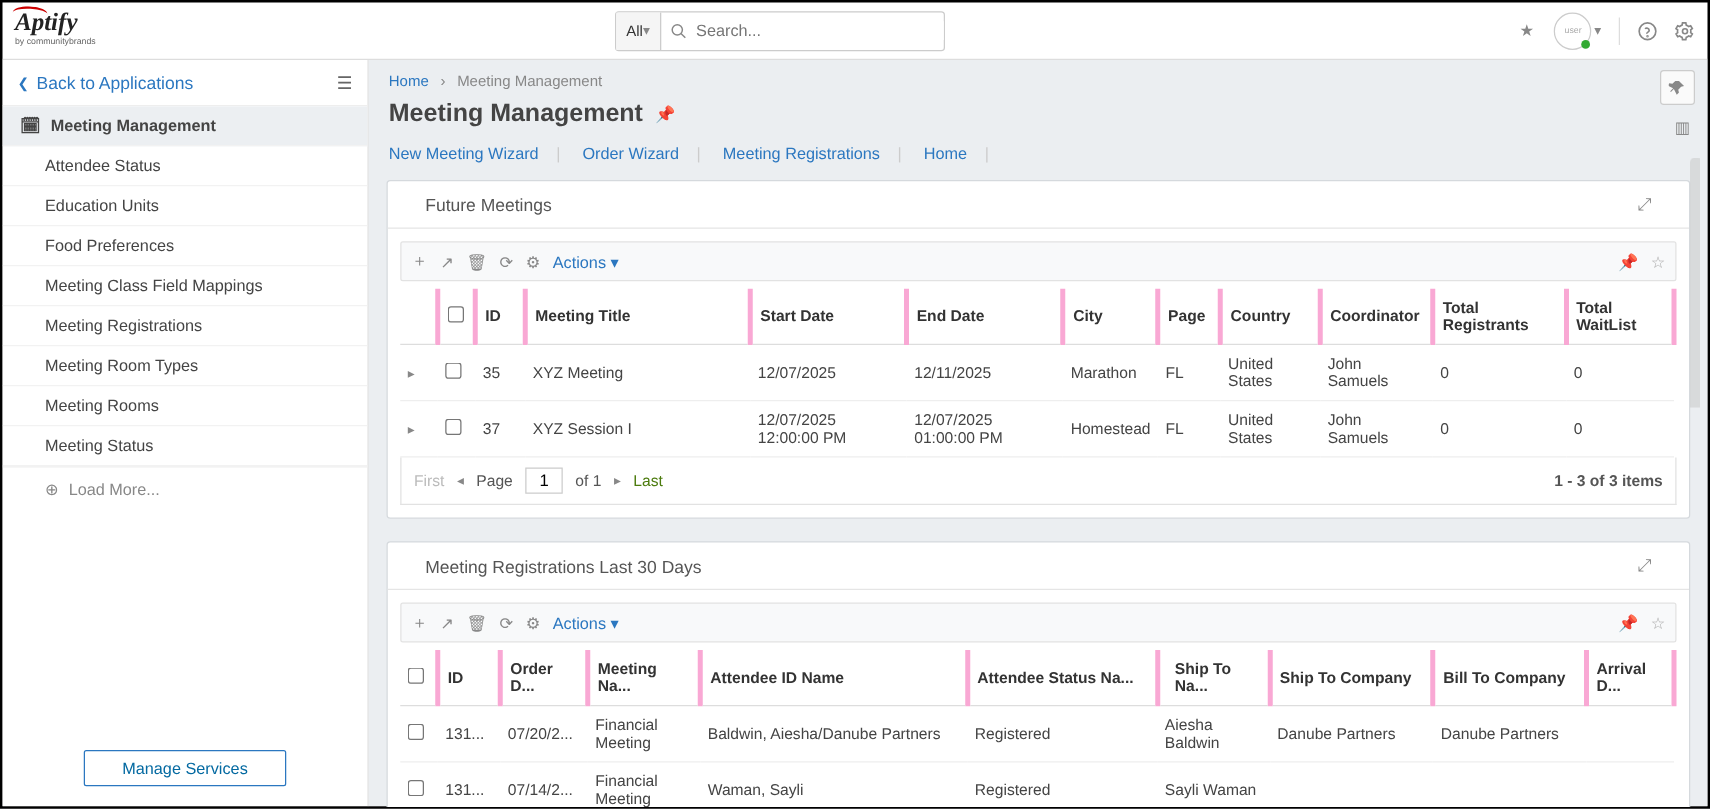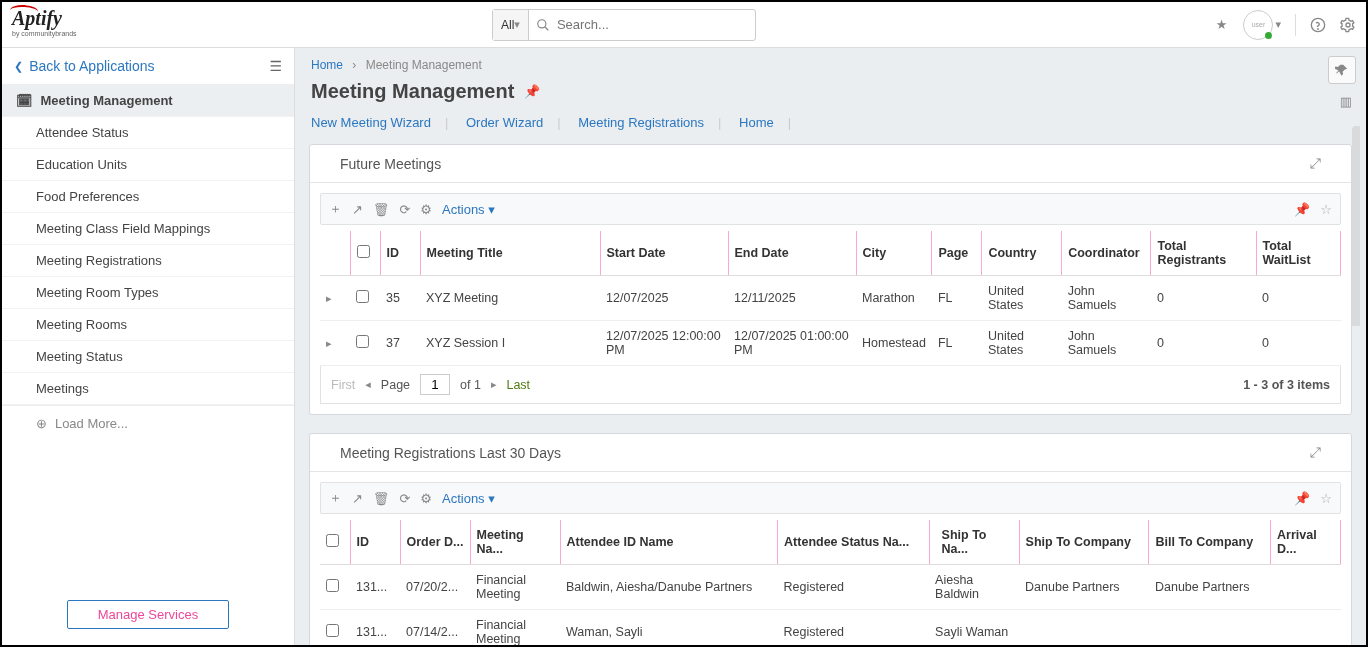--- a/index.html
+++ b/index.html
@@ -18,39 +18,39 @@
   .icn { width:16px; height:16px; display:inline-flex; align-items:center; justify-content:center; cursor:pointer; color:#888;}
   .main { display:flex; height:calc(100% - 46px); }
   .sidebar { width:293px; border-right:1px solid #ddd; display:flex; flex-direction:column; background:#fff;}
   .side-head { display:flex; align-items:center; padding:10px 12px; color:#2b77c0; font-size:14px; border-bottom:1px solid #eee;}
   .side-head .ham { margin-left:auto; color:#666; cursor:pointer;}
   .side-list { flex:1; overflow:auto;}
   .side-item { padding:8px 14px 8px 34px; font-size:13px; color:#444; cursor:pointer; border-bottom:1px solid #f2f2f2;}
   .side-item.active { background:#eceff2; font-weight:600; padding-left:14px; display:flex; align-items:center; gap:8px;}
   .side-load { padding:10px 14px 10px 34px; color:#888; font-size:13px; display:flex; align-items:center; gap:8px; cursor:pointer; border-top:1px solid #eee;}
   .side-bottom { margin-top:auto; padding:16px; display:flex; justify-content:center;}
-  .mng-btn{ border:1px solid #2b77c0; color:#ec4899; background:#fff; padding:6px 30px; font-size:13px; border-radius:2px; cursor:pointer;}
+  .mng-btn{ border:1px solid #2b77c0; color:#0369a1; background:#fff; padding:6px 30px; font-size:13px; border-radius:2px; cursor:pointer;}
   .content { flex:1; background:#ebeef1; overflow:hidden; position:relative; display:flex; flex-direction:column;}
   .breadcrumb { padding:10px 16px 4px; font-size:12px; color:#888;}
   .breadcrumb a{color:#2b77c0; text-decoration:none;}
   .page-title-row { padding:4px 16px 8px; display:flex; align-items:center; gap:10px;}
   .page-title { font-size:20px; font-weight:600; color:#444;}
   .links-row { padding:4px 16px 14px; font-size:13px;}
   .links-row a{ color:#2b77c0; text-decoration:none; margin-right:14px;}
   .links-row .sep{ color:#ccc; margin-right:14px;}
   .panels { flex:1; overflow:auto; padding:0 14px 14px;}
   .panel { background:#fff; border:1px solid #d5d9dd; border-radius:3px; margin-bottom:18px;}
   .panel-head { padding:10px 30px; font-size:14px; color:#555; display:flex; align-items:center; border-bottom:1px solid #e5e5e5;}
   .panel-head .exp{margin-left:auto;color:#888;cursor:pointer;}
   .toolbar { margin:10px 10px 0; border:1px solid #e2e2e2; border-radius:2px; padding:6px 8px; display:flex; align-items:center; gap:10px; background:#f8f9fa;}
   .toolbar .tbicn{color:#888;cursor:pointer;}
   .toolbar .actions{color:#2b77c0;font-size:13px;cursor:pointer;}
   .toolbar .right{margin-left:auto;display:flex;gap:10px;color:#aaa;}
   table { width:calc(100% - 20px); margin:6px 10px 0; border-collapse:collapse; font-size:12.5px;}
-  th { text-align:left; font-weight:600; color:#333; padding:8px 6px; border-bottom:1px solid #ddd; border-right:1px solid #f9a8d4; background:#fff;}
+  th { text-align:left; font-weight:600; color:#333; padding:8px 6px; border-bottom:1px solid #ddd; border-right:4px solid #f9a8d4; background:#fff;}
   td { padding:8px 6px; border-bottom:1px solid #eee; color:#444; vertical-align:middle;}
   .pager { margin:0 10px 10px; border:1px solid #e2e2e2; border-top:none; padding:8px 10px; display:flex; align-items:center; font-size:12.5px; color:#999; gap:10px;}
   .pager .pg{ color:#555;}
   .pager input{width:30px;text-align:center;border:1px solid #ccc;padding:2px;}
   .pager .items{margin-left:auto;color:#555;font-weight:600;}
   .pin-corner { position:absolute; top:8px; right:10px; width:28px; height:28px; border:1px solid #ccc; border-radius:3px; display:flex; align-items:center; justify-content:center; background:#fafafa; color:#888; cursor:pointer;}
   .panel-icon-right{position:absolute; top:46px; right:14px; color:#888; cursor:pointer;}
   input[type=checkbox]{cursor:pointer;}
   .chev{font-size:11px; color:#888;}
   .scroll-hint{position:absolute;right:4px;top:78px;bottom:10px;width:10px;background:linear-gradient(#bbb,#bbb) no-repeat; background-size:8px 200px; border-radius:4px; opacity:.4;}
@@ -112,21 +112,20 @@
         <span>Meeting Management</span>
       </div>
       <div class="side-item">Attendee Status</div>
       <div class="side-item">Education Units</div>
       <div class="side-item">Food Preferences</div>
       <div class="side-item">Meeting Class Field Mappings</div>
       <div class="side-item">Meeting Registrations</div>
       <div class="side-item">Meeting Room Types</div>
       <div class="side-item">Meeting Rooms</div>
       <div class="side-item">Meeting Status</div>
-      <div class="side-item">Meetings</div>
       <div class="side-load">
         <span>⊕</span>
         <span>Load More...</span>
       </div>
     </div>
     <div class="side-bottom">
       <button class="mng-btn">Manage Services</button>
     </div>
   </div>
 

